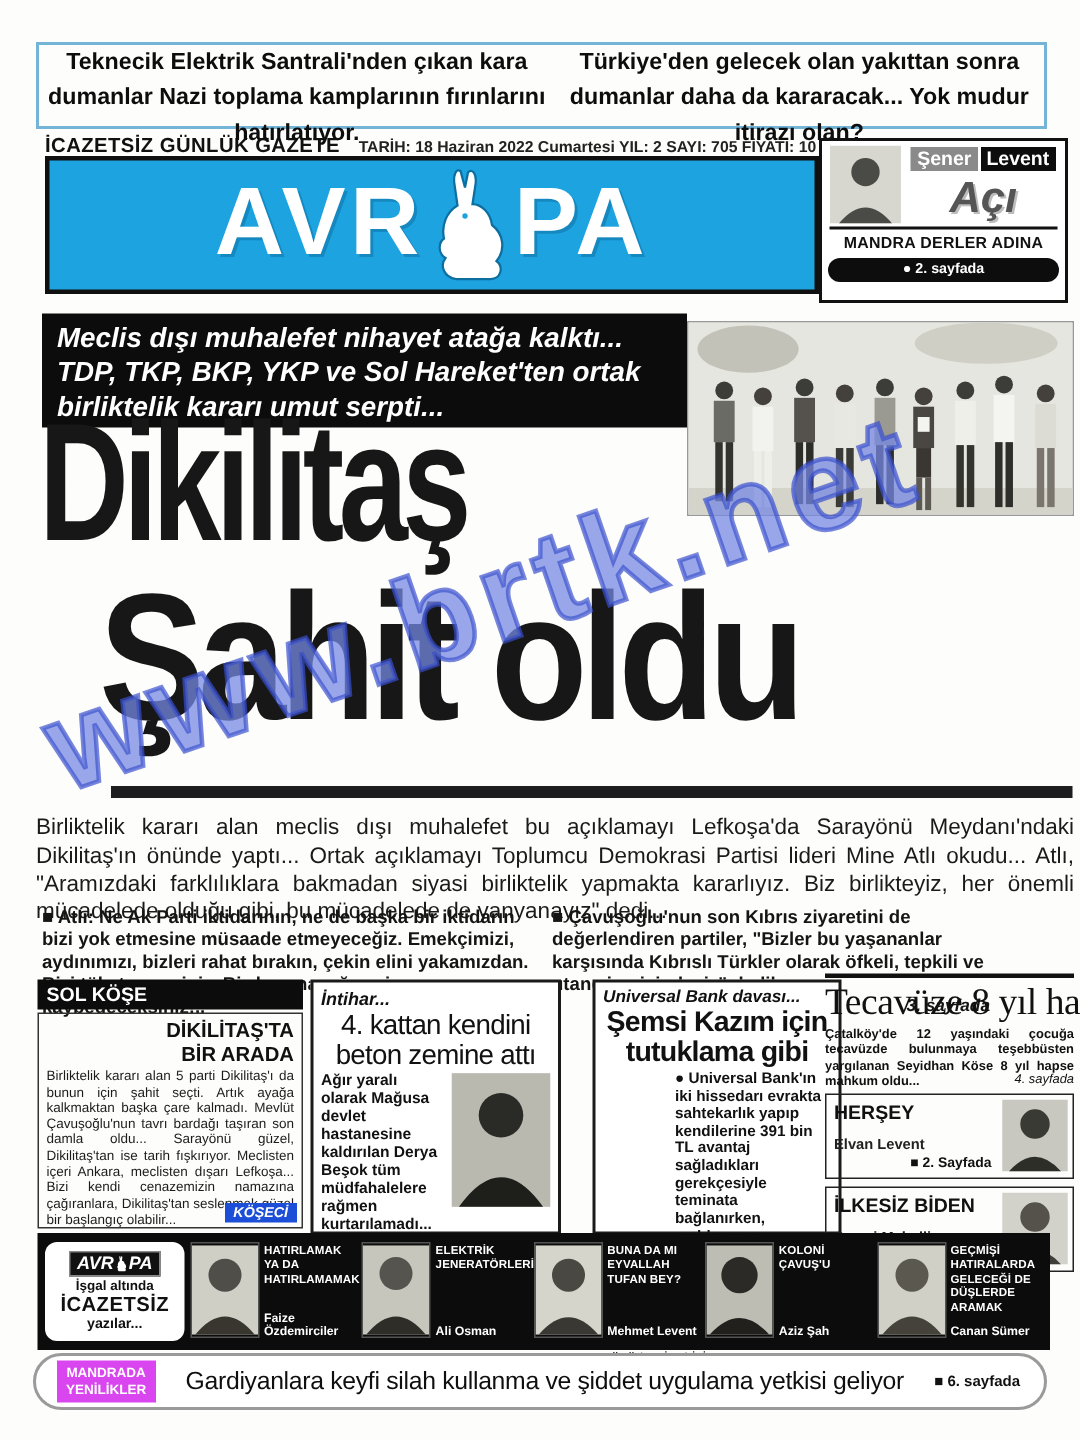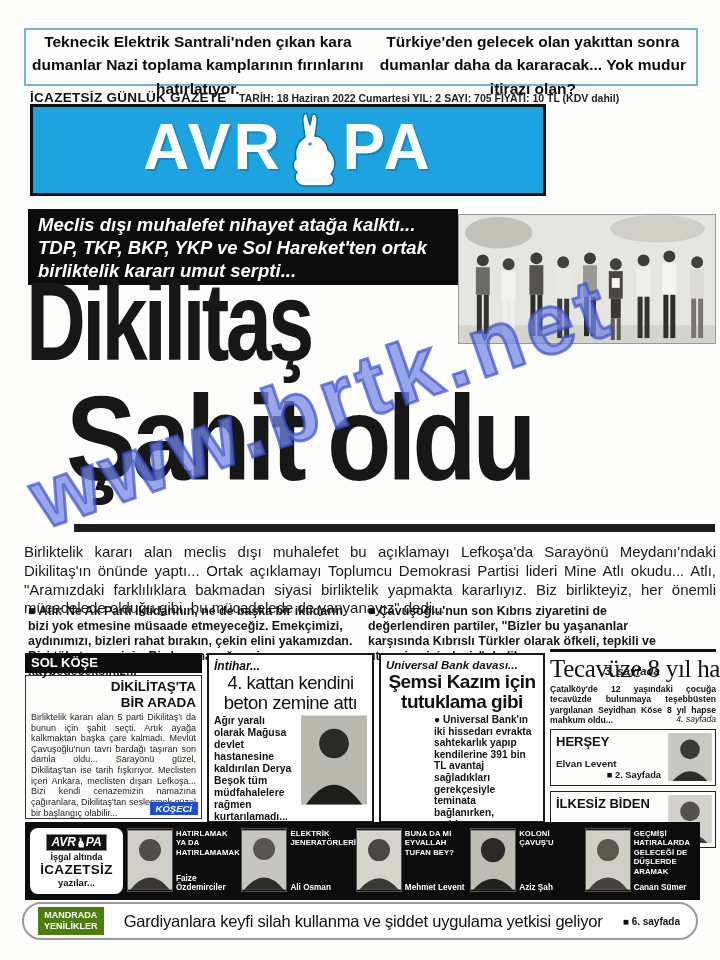--- a/index.html
+++ b/index.html
@@ -90,21 +90,21 @@
     font-weight:bold; font-style:italic; font-size:9.5px; padding:1px 6px; }
   .mid-box { position:absolute; top:653px; height:170px; border:2px solid #1a1a1a;
     padding:4px 5px; background:#fff; }
   .intihar { left:207px; width:167px; }
   .in-kicker { font-style:italic; font-weight:bold; font-size:12px; }
   .in-title { font-size:18.5px; line-height:1.08; text-align:center; letter-spacing:-.5px; }
   .in-photo { float:right; width:66px; height:90px; margin:2px 0 0 3px; }
   .in-body { font-weight:bold; font-size:10.4px; line-height:1.15; margin-top:2px; }
   .in-note { font-style:italic; font-size:9.8px; line-height:1.15; margin-top:3px; color:#222; }
   .in-page { font-weight:bold; font-style:italic; font-size:10px; margin-top:3px; padding-left:14px; }
-  .universal { left:379px; width:166px; }
+  .universal { left:395px; width:166px; }
   .un-kicker { font-weight:bold; font-style:italic; font-size:11.5px; }
   .un-title { font-weight:bold; font-size:19px; line-height:1.05; text-align:center;
     letter-spacing:-.5px; margin:1px 0 2px; }
   .un-body1 { font-weight:bold; font-size:10.2px; line-height:1.14;margin-left:48px; }
   .un-b2row { font-size:9.8px; line-height:1.14; margin-top:1px; }
   .un-page { float:right; font-weight:bold; font-style:italic; font-size:10px; }
   
   .rightcol { position:absolute; left:550px; top:649px; width:166px; height:174px;
     border-top:3px solid #111; padding-top:3px; }
   .tc-title { font-family:Liberation Serif, serif; font-size:25px; letter-spacing:-.3px;
@@ -132,21 +132,21 @@
   .strip-cell { flex:1; display:flex; gap:3px; height:66px; color:#fff; min-width:0; }
   .cell-photo { width:46px; height:64px; flex:0 0 auto; border:1px solid #555; }
   .cell-text { flex:1; display:flex; flex-direction:column; justify-content:space-between;
     padding:1px 0 2px; min-width:0; }
   .cell-title { font-size:7.7px; font-weight:bold; line-height:1.22; letter-spacing:.1px; }
   .cell-author { font-size:8.2px; font-weight:bold; }
   
   .bottom-bar { position:absolute; left:22px; top:902px; width:676px; height:38px;
     border:2px solid #9a9a9a; border-radius:20px; background:#fff;
     display:flex; align-items:center; }
-  .bb-badge { margin-left:14px; background:#4d7c0f; color:#fff; font-size:9px;
+  .bb-badge { margin-left:14px; background:#d946ef; color:#fff; font-size:9px;
     font-weight:bold; line-height:1.2; padding:3px 6px; text-align:center; flex:0 0 auto; }
   .bb-text { flex:1; text-align:center; font-size:16.5px; color:#0f0f0f; letter-spacing:-.2px; }
   .bb-page { margin-right:16px; font-weight:bold; font-size:10px; flex:0 0 auto; }
   svg .ph-bg { fill:#d7d7d0; } svg .ph-fg { fill:#4a4a46; }
 </style>
 </head>
 <body>
 
 <div class="page">
 
@@ -162,20 +162,39 @@
 
   <div class="masthead">
     <span class="mh-txt">AVR</span>
     <svg class="mh-rabbit" viewBox="0 0 52 78">
       <path d="M20 3 C17 1 15 6 16 12 L18 26 C11 30 7 39 9 48 C5 51 5 58 10 61 C6 66 9 74 17 75 L40 75 C47 75 49 67 44 63 C50 56 49 45 41 39 C40 31 34 25 28 25 L30 12 C31 5 28 1 25 4 L23 14 Z" fill="#ffffff" stroke="#0d6ea0" stroke-width="1.5"></path>
       <circle cx="23" cy="33" r="1.8" fill="#1ca3e0"></circle>
     </svg>
     <span class="mh-txt">PA</span>
   </div>
 
+  <div class="levent-box">
+    <div class="lv-row">
+      <svg class="lv-photo" viewBox="0 0 40 44">
+        <rect class="ph-bg" width="40" height="44"></rect>
+        <circle class="ph-fg" cx="20" cy="15" r="8"></circle>
+        <path class="ph-fg" d="M5 44 Q20 26 35 44 Z"></path>
+      </svg>
+      <div class="lv-right">
+        <div class="lv-name">
+          <span class="lv-chip gray">Şener</span>
+          <span class="lv-chip blk">Levent</span>
+        </div>
+        <div class="lv-aci">Açı</div>
+      </div>
+    </div>
+    <div class="lv-div"></div>
+    <div class="lv-headline">MANDRA DERLER ADINA</div>
+    <div class="lv-pill">● 2. sayfada</div>
+  </div>
 
   <div class="kicker">
     <div>Meclis dışı muhalefet nihayet atağa kalktı...</div>
     <div>TDP, TKP, BKP, YKP ve Sol Hareket'ten ortak</div>
     <div>birliktelik kararı umut serpti...</div>
   </div>
 
   <svg class="group-photo" viewBox="0 0 258 130" preserveAspectRatio="none">
     <rect width="258" height="130" fill="#e6e6e0"></rect>
     <ellipse cx="40" cy="18" rx="34" ry="16" fill="#c2c2b8"></ellipse>

